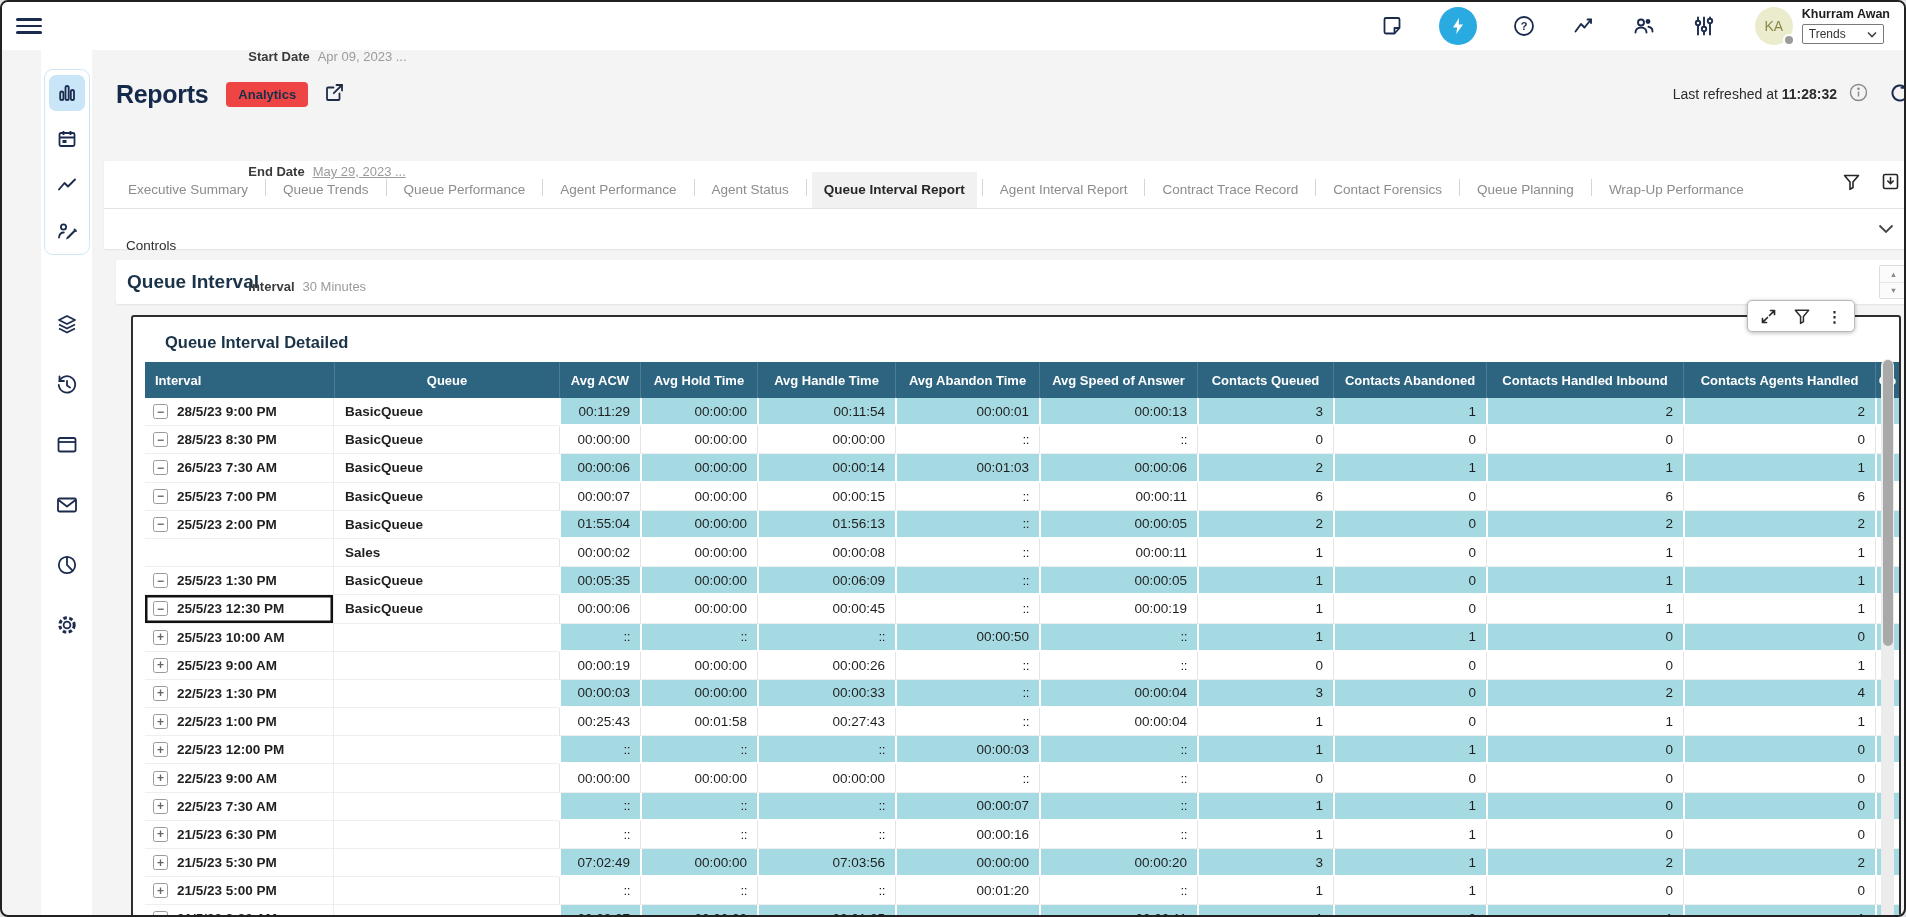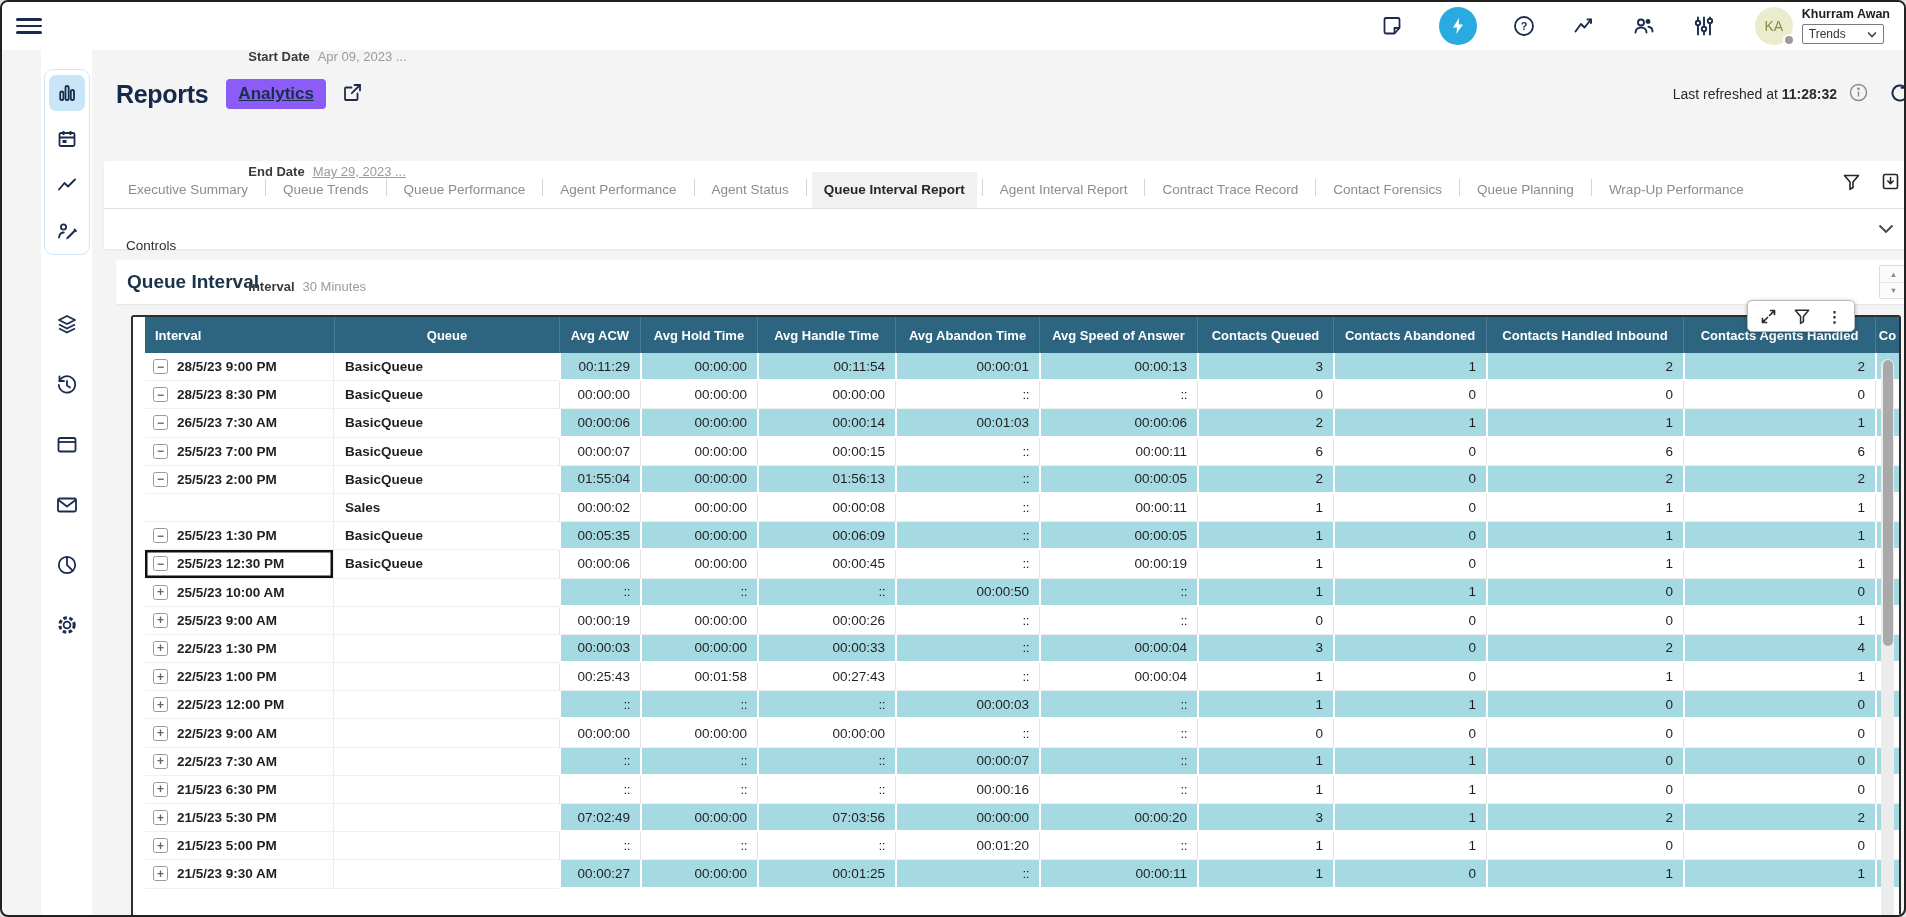--- a/index.html
+++ b/index.html
@@ -32,21 +32,21 @@
   .side-item { width:36px; height:36px; border-radius:7px; display:flex; align-items:center; justify-content:center; color:#1b2b4e; cursor:pointer; }
   .side-item.active { background:#c8e6f8; }
   .side-list { margin-top:58px; display:flex; flex-direction:column; gap:36px; align-items:center; }
   .side-list .side-item { width:24px; height:24px; }
 
   .content { flex:1; padding:0 9px 0 12px; position:relative; }
 
   
   .page-header { display:flex; align-items:center; margin-top:23px; height:42px; padding:0 4px 0 12px; }
   .page-title { font-size:25px; font-weight:bold; color:#15294b; letter-spacing:-0.3px; }
-  .badge { background:#8b5cf6; color:#173049; font-size:17px; font-weight:bold; padding:5px 12px; border-radius:4px; margin-left:18px;text-decoration:underline; }
+  .badge { background:#ef4444; color:#173049; font-size:13px; font-weight:bold; padding:5px 12px; border-radius:4px; margin-left:18px; }
   .ext-link { margin-left:16px; color:#1e2c46; cursor:pointer; }
   .refresh-area { margin-left:auto; display:flex; align-items:center; gap:12px; color:#2b2b2b; font-size:14px; }
   .refresh-time { font-weight:bold; }
   .info-icon { color:#8a8a8a; cursor:pointer; }
   .refresh-icon { color:#1b2b4e; cursor:pointer; margin-left:8px; }
 
   
   .tabs-card { background:#fff; margin-top:46px; position:relative; border-radius:2px; box-shadow:0 1px 2px rgba(0,0,0,.07); }
   .card-tools { position:absolute; top:11px; right:16px; display:flex; gap:20px; color:#262626; }
   .card-tools .tool { cursor:pointer; }
@@ -362,20 +362,21 @@
               </svg>
           </span>
           <span class="tool">
             <svg width="18" height="18" viewBox="0 0 19 19" fill="none" stroke="currentColor" stroke-width="1.6" stroke-linejoin="round">
                 <path d="M2.5 3.5h14L11 10v5.5l-3 1.8V10z"></path>
               </svg>
           </span>
           <span class="tool kebab">⋮</span>
         </div>
 
+        <h3 class="panel-title">Queue Interval Detailed</h3>
 
         <div class="tbl">
           <div class="thead">
               <div class="th c0">Interval</div>
               <div class="th c1">Queue</div>
               <div class="th c2">Avg ACW</div>
               <div class="th c3">Avg Hold Time</div>
               <div class="th c4">Avg Handle Time</div>
               <div class="th c5">Avg Abandon Time</div>
               <div class="th c6">Avg Speed of Answer</div>

